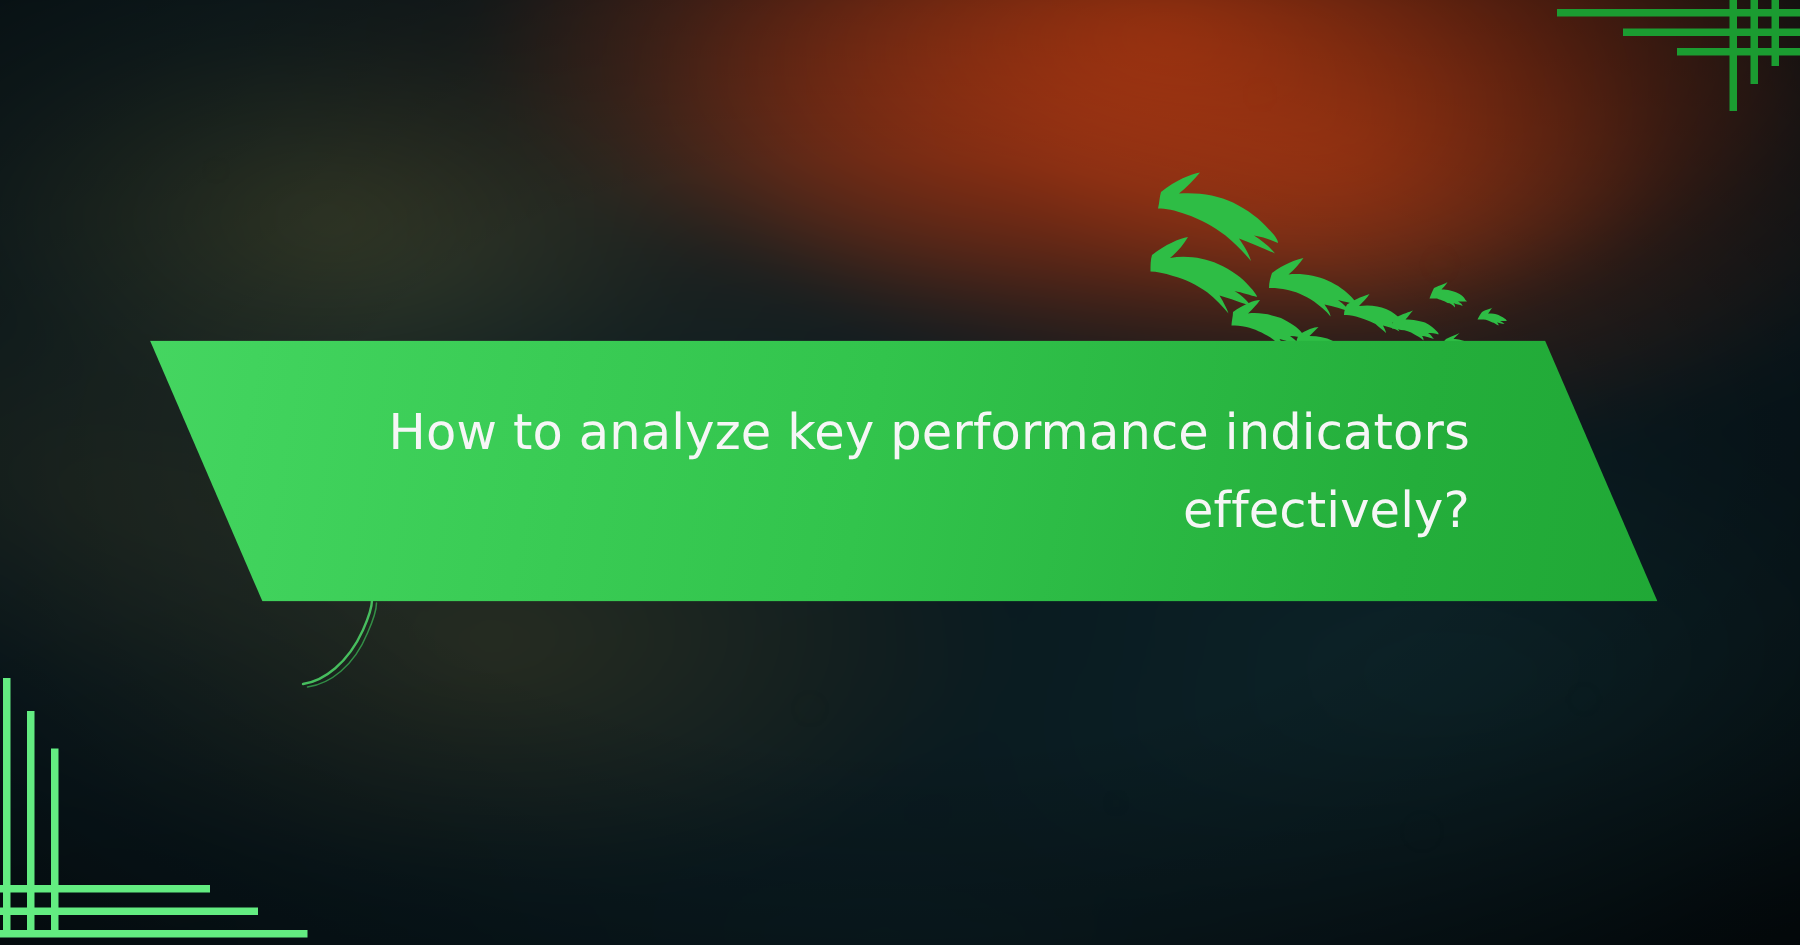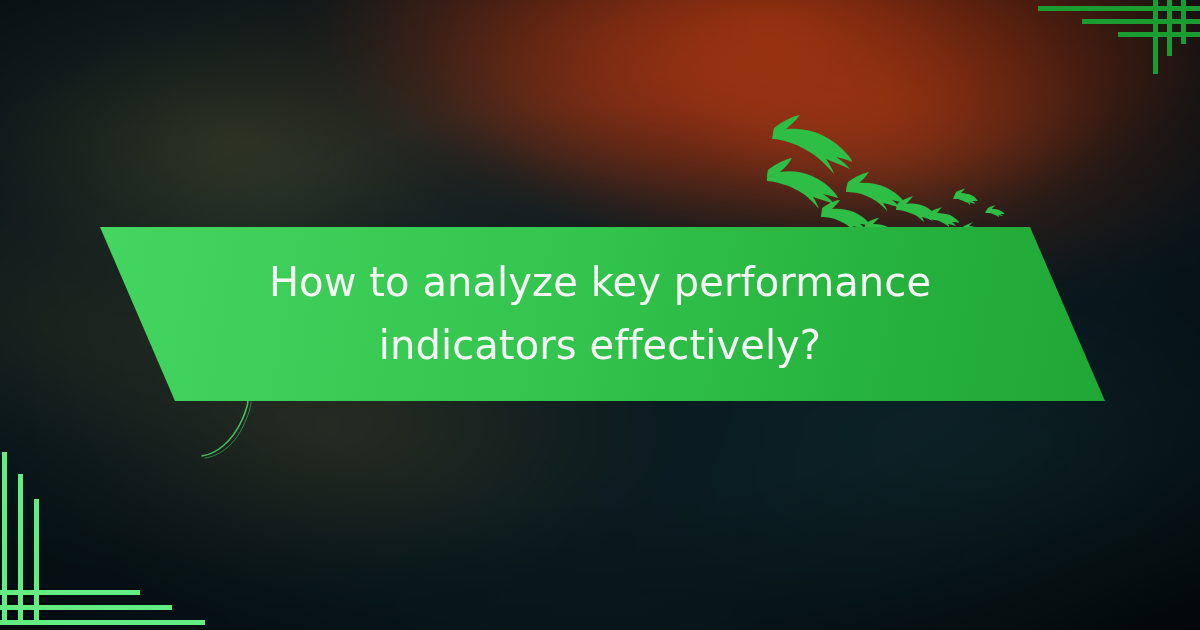--- a/index.html
+++ b/index.html
@@ -107,23 +107,23 @@
     width:1200px; height:174px;
     background:linear-gradient(100deg, #4ad865 0%, #41d35d 14%, #32c44c 48%, #24ae3b 78%, #1ea533 100%);
     clip-path:polygon(100px 0, 1030px 0, 1105px 100%, 175px 100%);
     display:flex;
     align-items:center;
     justify-content:center;
   }
 
   .banner-text {
     width:760px;
-    text-align:center;
+    text-align:right;
     color:#f6f6f6;
-    font-size:40px;
+    font-size:33px;
     line-height:1.58;
     font-weight:400;
     letter-spacing:0.1px;
     font-family:"DejaVu Sans", sans-serif;
     white-space:pre-line;
   }
 </style>
 </head>
 <body>
 

